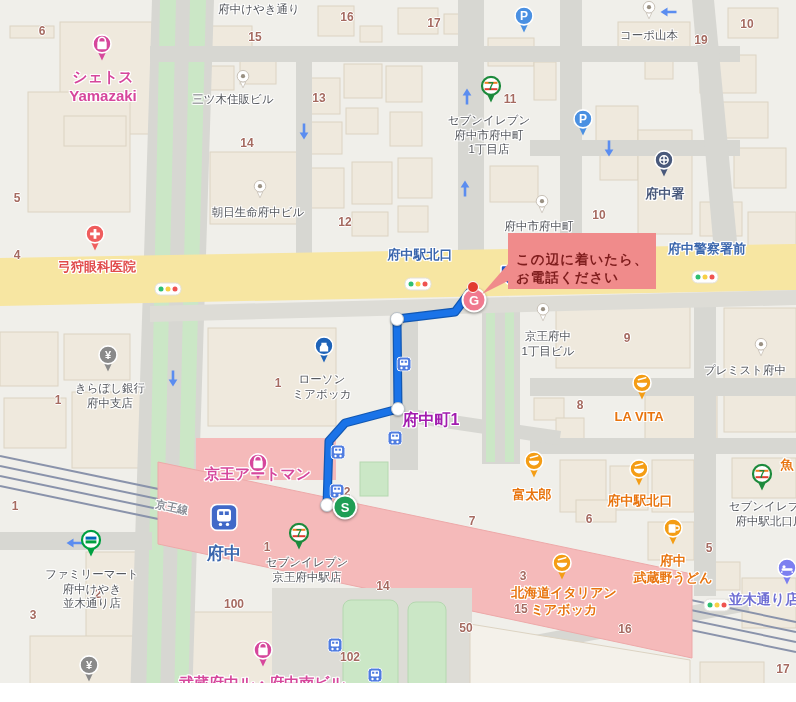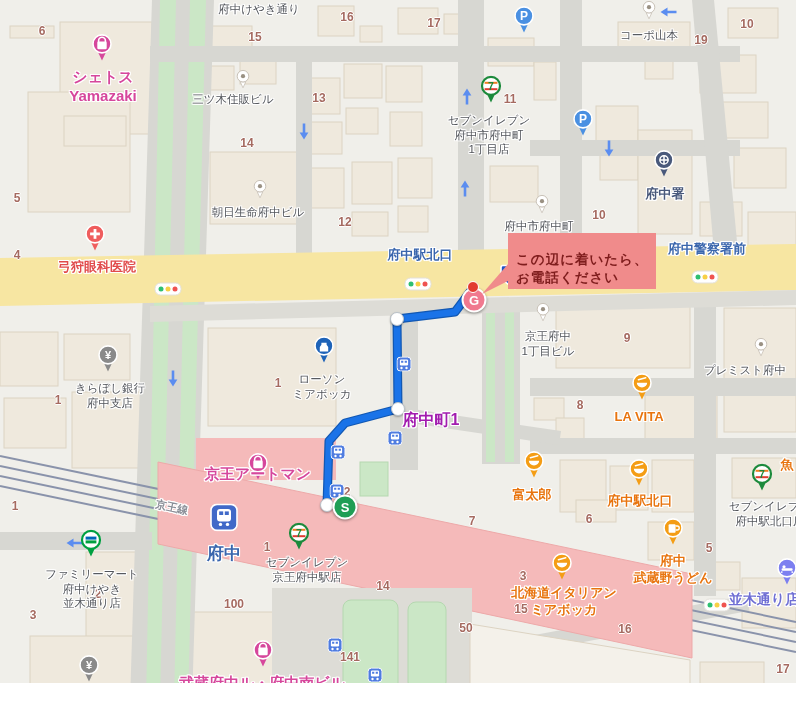--- a/index.html
+++ b/index.html
@@ -230,21 +230,21 @@
       <span class="num" style="left:278px;top:383px;">1</span>
       <span class="num" style="left:347px;top:492px;">2</span>
       <span class="num" style="left:267px;top:547px;">1</span>
       <span class="num" style="left:472px;top:521px;">7</span>
       <span class="num" style="left:589px;top:519px;">6</span>
       <span class="num" style="left:15px;top:506px;">1</span>
       <span class="num" style="left:98px;top:594px;">2</span>
       <span class="num" style="left:33px;top:615px;">3</span>
       <span class="num" style="left:42px;top:692px;">4</span>
       <span class="num" style="left:234px;top:604px;">100</span>
-      <span class="num" style="left:350px;top:657px;">141</span>
+      <span class="num" style="left:350px;top:657px;">102</span>
       <span class="num" style="left:383px;top:586px;">14</span>
       <span class="num" style="left:523px;top:576px;">3</span>
       <span class="num" style="left:521px;top:609px;">15</span>
       <span class="num" style="left:625px;top:629px;">16</span>
       <span class="num" style="left:466px;top:628px;">50</span>
       <span class="num" style="left:709px;top:548px;">5</span>
       <span class="num" style="left:783px;top:669px;">17</span>
       <div class="pin" style="left:102px;top:51px;"><svg width="22" height="28" viewBox="0 0 22 28">
     <path d="M11 27 L6.6 17.8 H15.4 Z" fill="#d6479c"></path>
     <circle cx="11" cy="10.5" r="9" fill="#d6479c" stroke="#fff" stroke-width="1.6"></circle>

